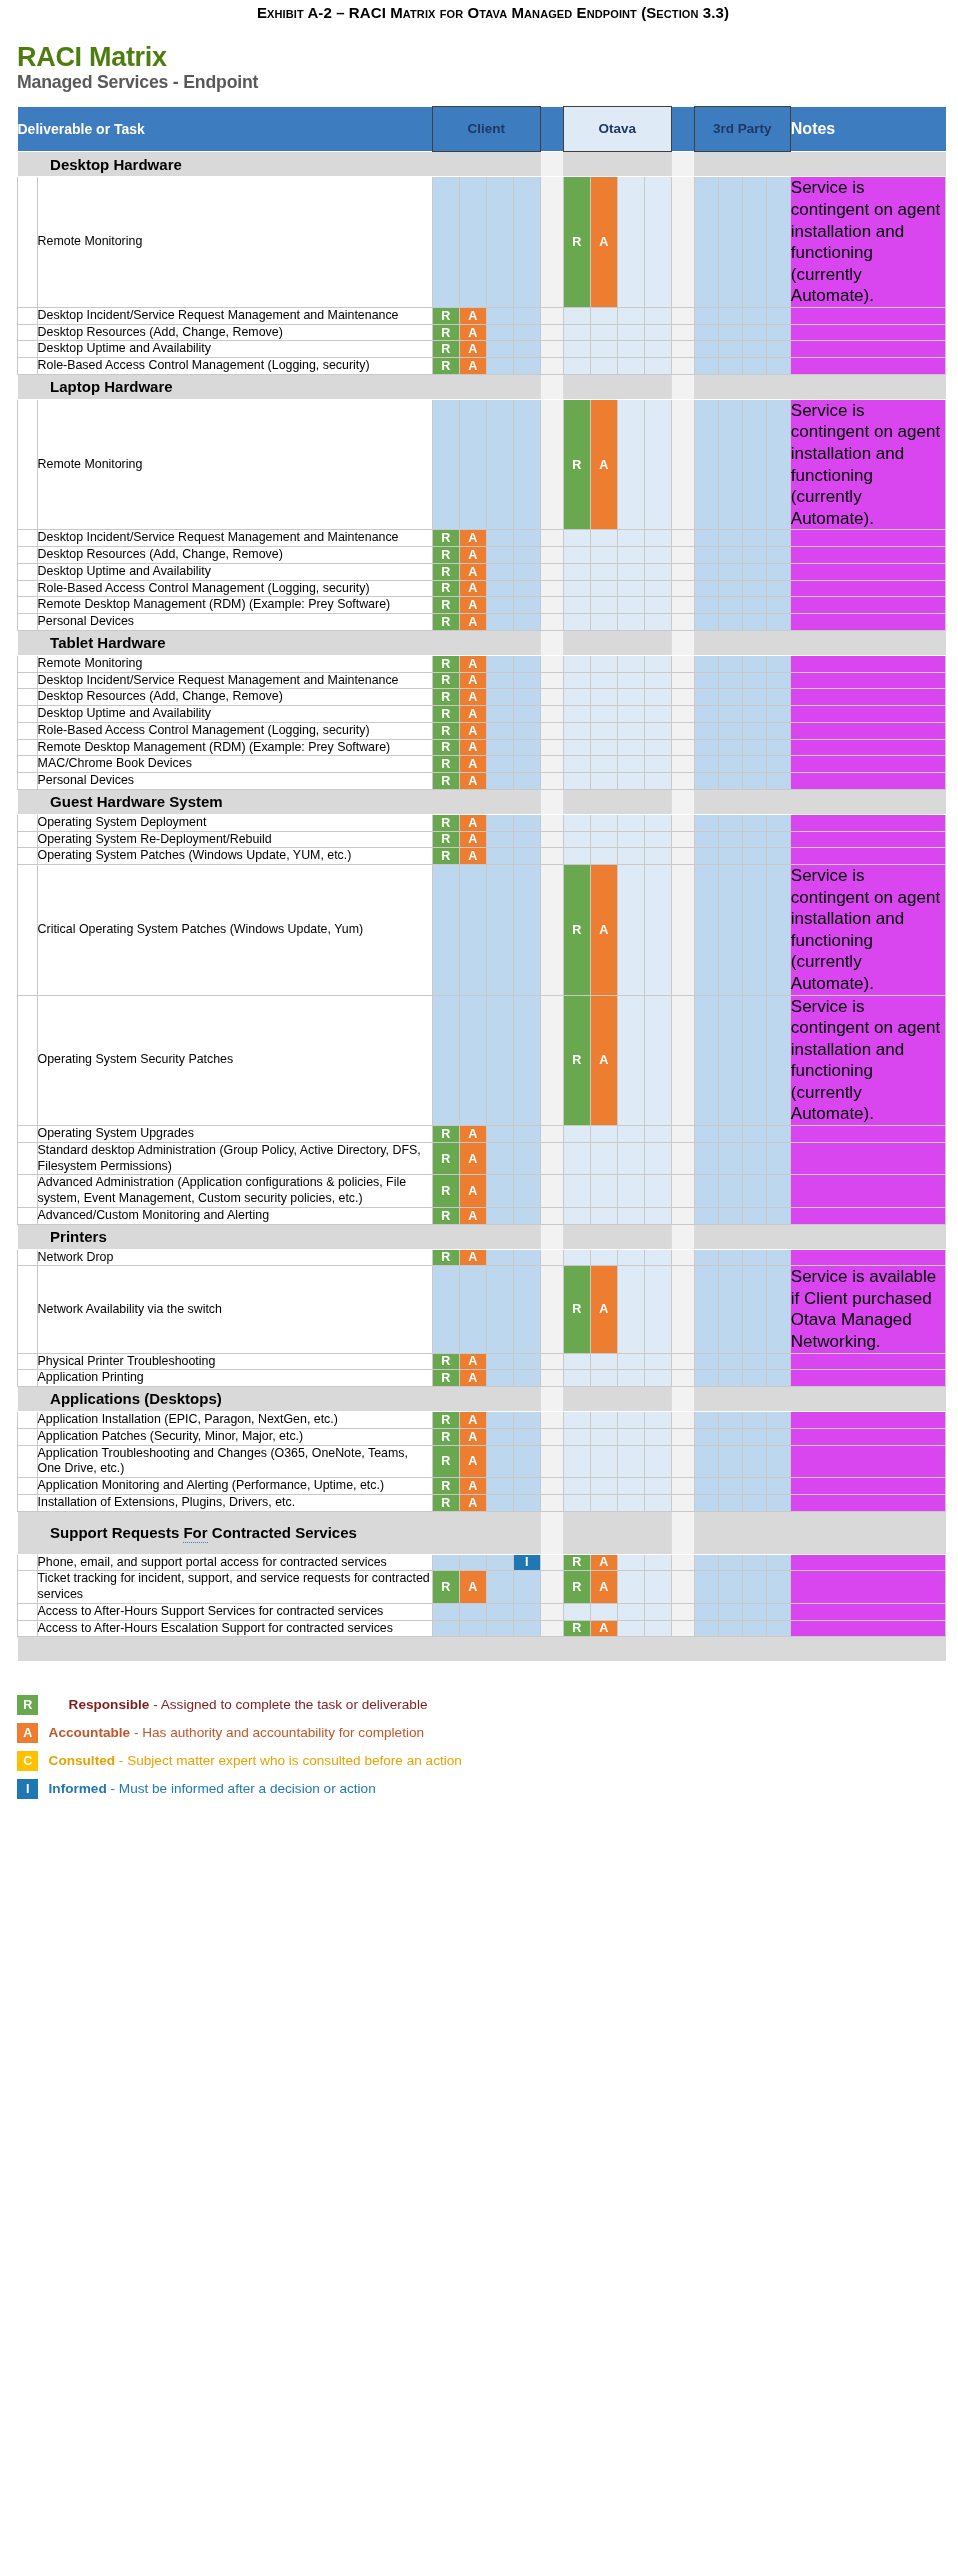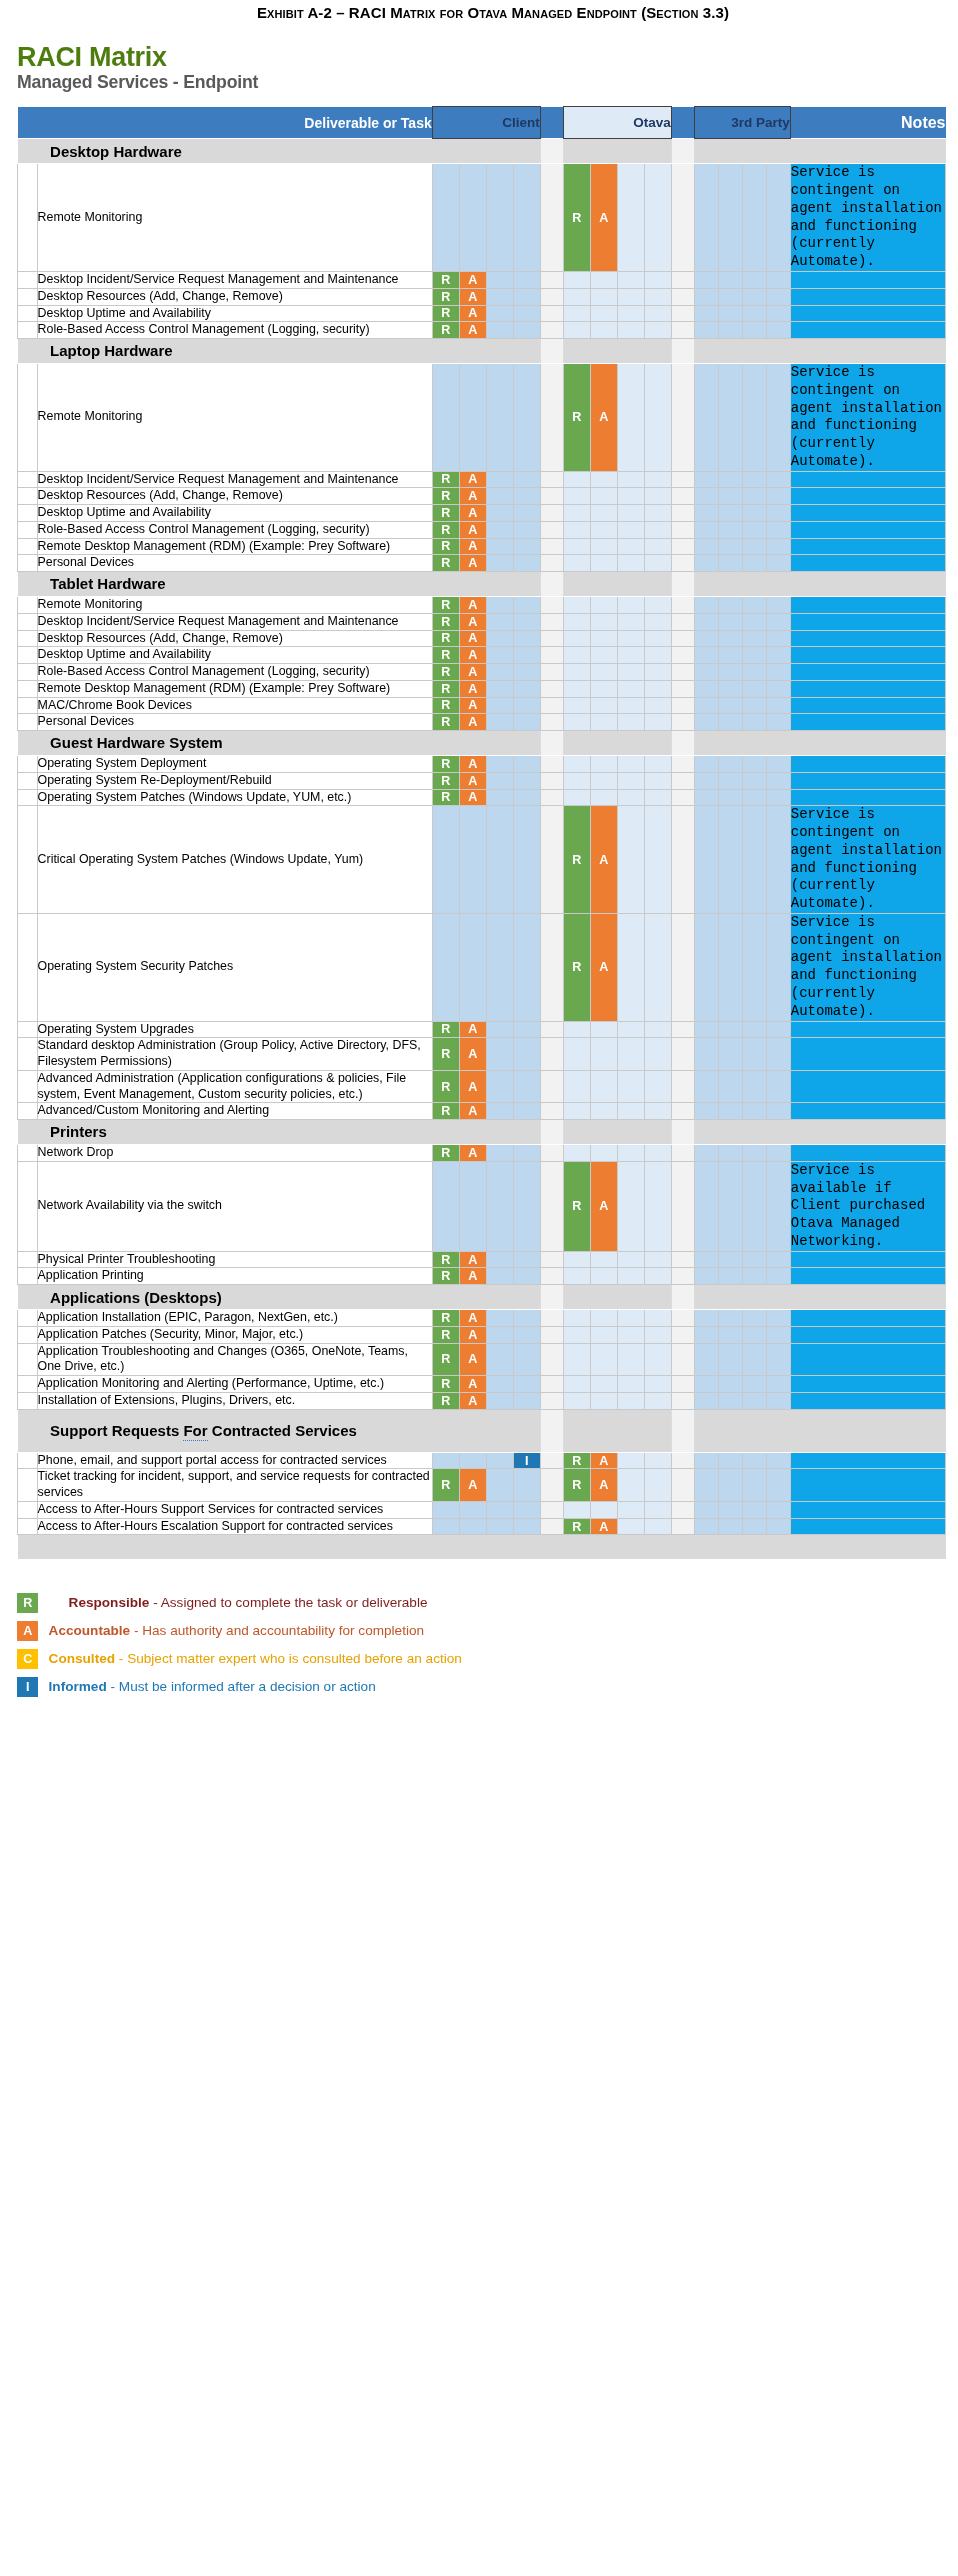--- a/index.html
+++ b/index.html
@@ -47,21 +47,21 @@
   table.matrix {
     border-collapse: collapse;
     table-layout: fixed;
     width: 929px;
     font-size: 12.3px;
     color: #000;
   }
   table.matrix td, table.matrix th { padding: 0; margin: 0; }
 
   
-  .hdr-band td { background: #3c7cbf; height: 32px; vertical-align: middle; text-align: right; }
+  .hdr-band td { background: #3c7cbf; height: 45px; vertical-align: middle; }
   .hdr-title {
     color: #ffffff; font-weight: bold; font-size: 14px;
     padding-left: 15px; text-align: left;
   }
   .grp-chip {
     background: #bdd7ee;
     border: 0.9px solid #3f3f3f;
     color: #1f3864;
     font-weight: bold;
     font-size: 13.5px;
@@ -107,27 +107,26 @@
   td.cell { text-align: center; vertical-align: middle; font-weight: bold; font-size: 12.6px; color: #ffffff; }
   td.cell.client { background: #bdd7ee; }
   td.cell.otava  { background: #deebf7; }
   td.cell.third  { background: #bdd7ee; }
   td.cell.R { background: #6aa84f !important; }
   td.cell.A { background: #ed7d31 !important; }
   td.cell.I { background: #1f77b4 !important; }
   td.gap { background: #f2f2f2; border-left: 0.9px solid #dcdcdc; border-right: 0.9px solid #dcdcdc; }
   tr.section td.gap { background: #f2f2f2; }
   td.notes {
-    background: #0ea5e9;
+    background: #d946ef;
     padding: 3.7px 7.5px 3.7px 7.5px;
-    font-size: 14px;
+    font-size: 17px;
     line-height: 1.27;
     vertical-align: middle;
     color: #000;
-    font-family: Liberation Mono, monospace;
   }
   tr.footer-band td { background: #d9d9d9; height: 24px; border-top: 0.9px solid #ffffff; }
 
   
   .legend { padding: 34px 0 0 17px; }
   .legend-row {
     display: flex; align-items: center;
     margin-bottom: 7.5px;
     height: 20.5px;
   }

